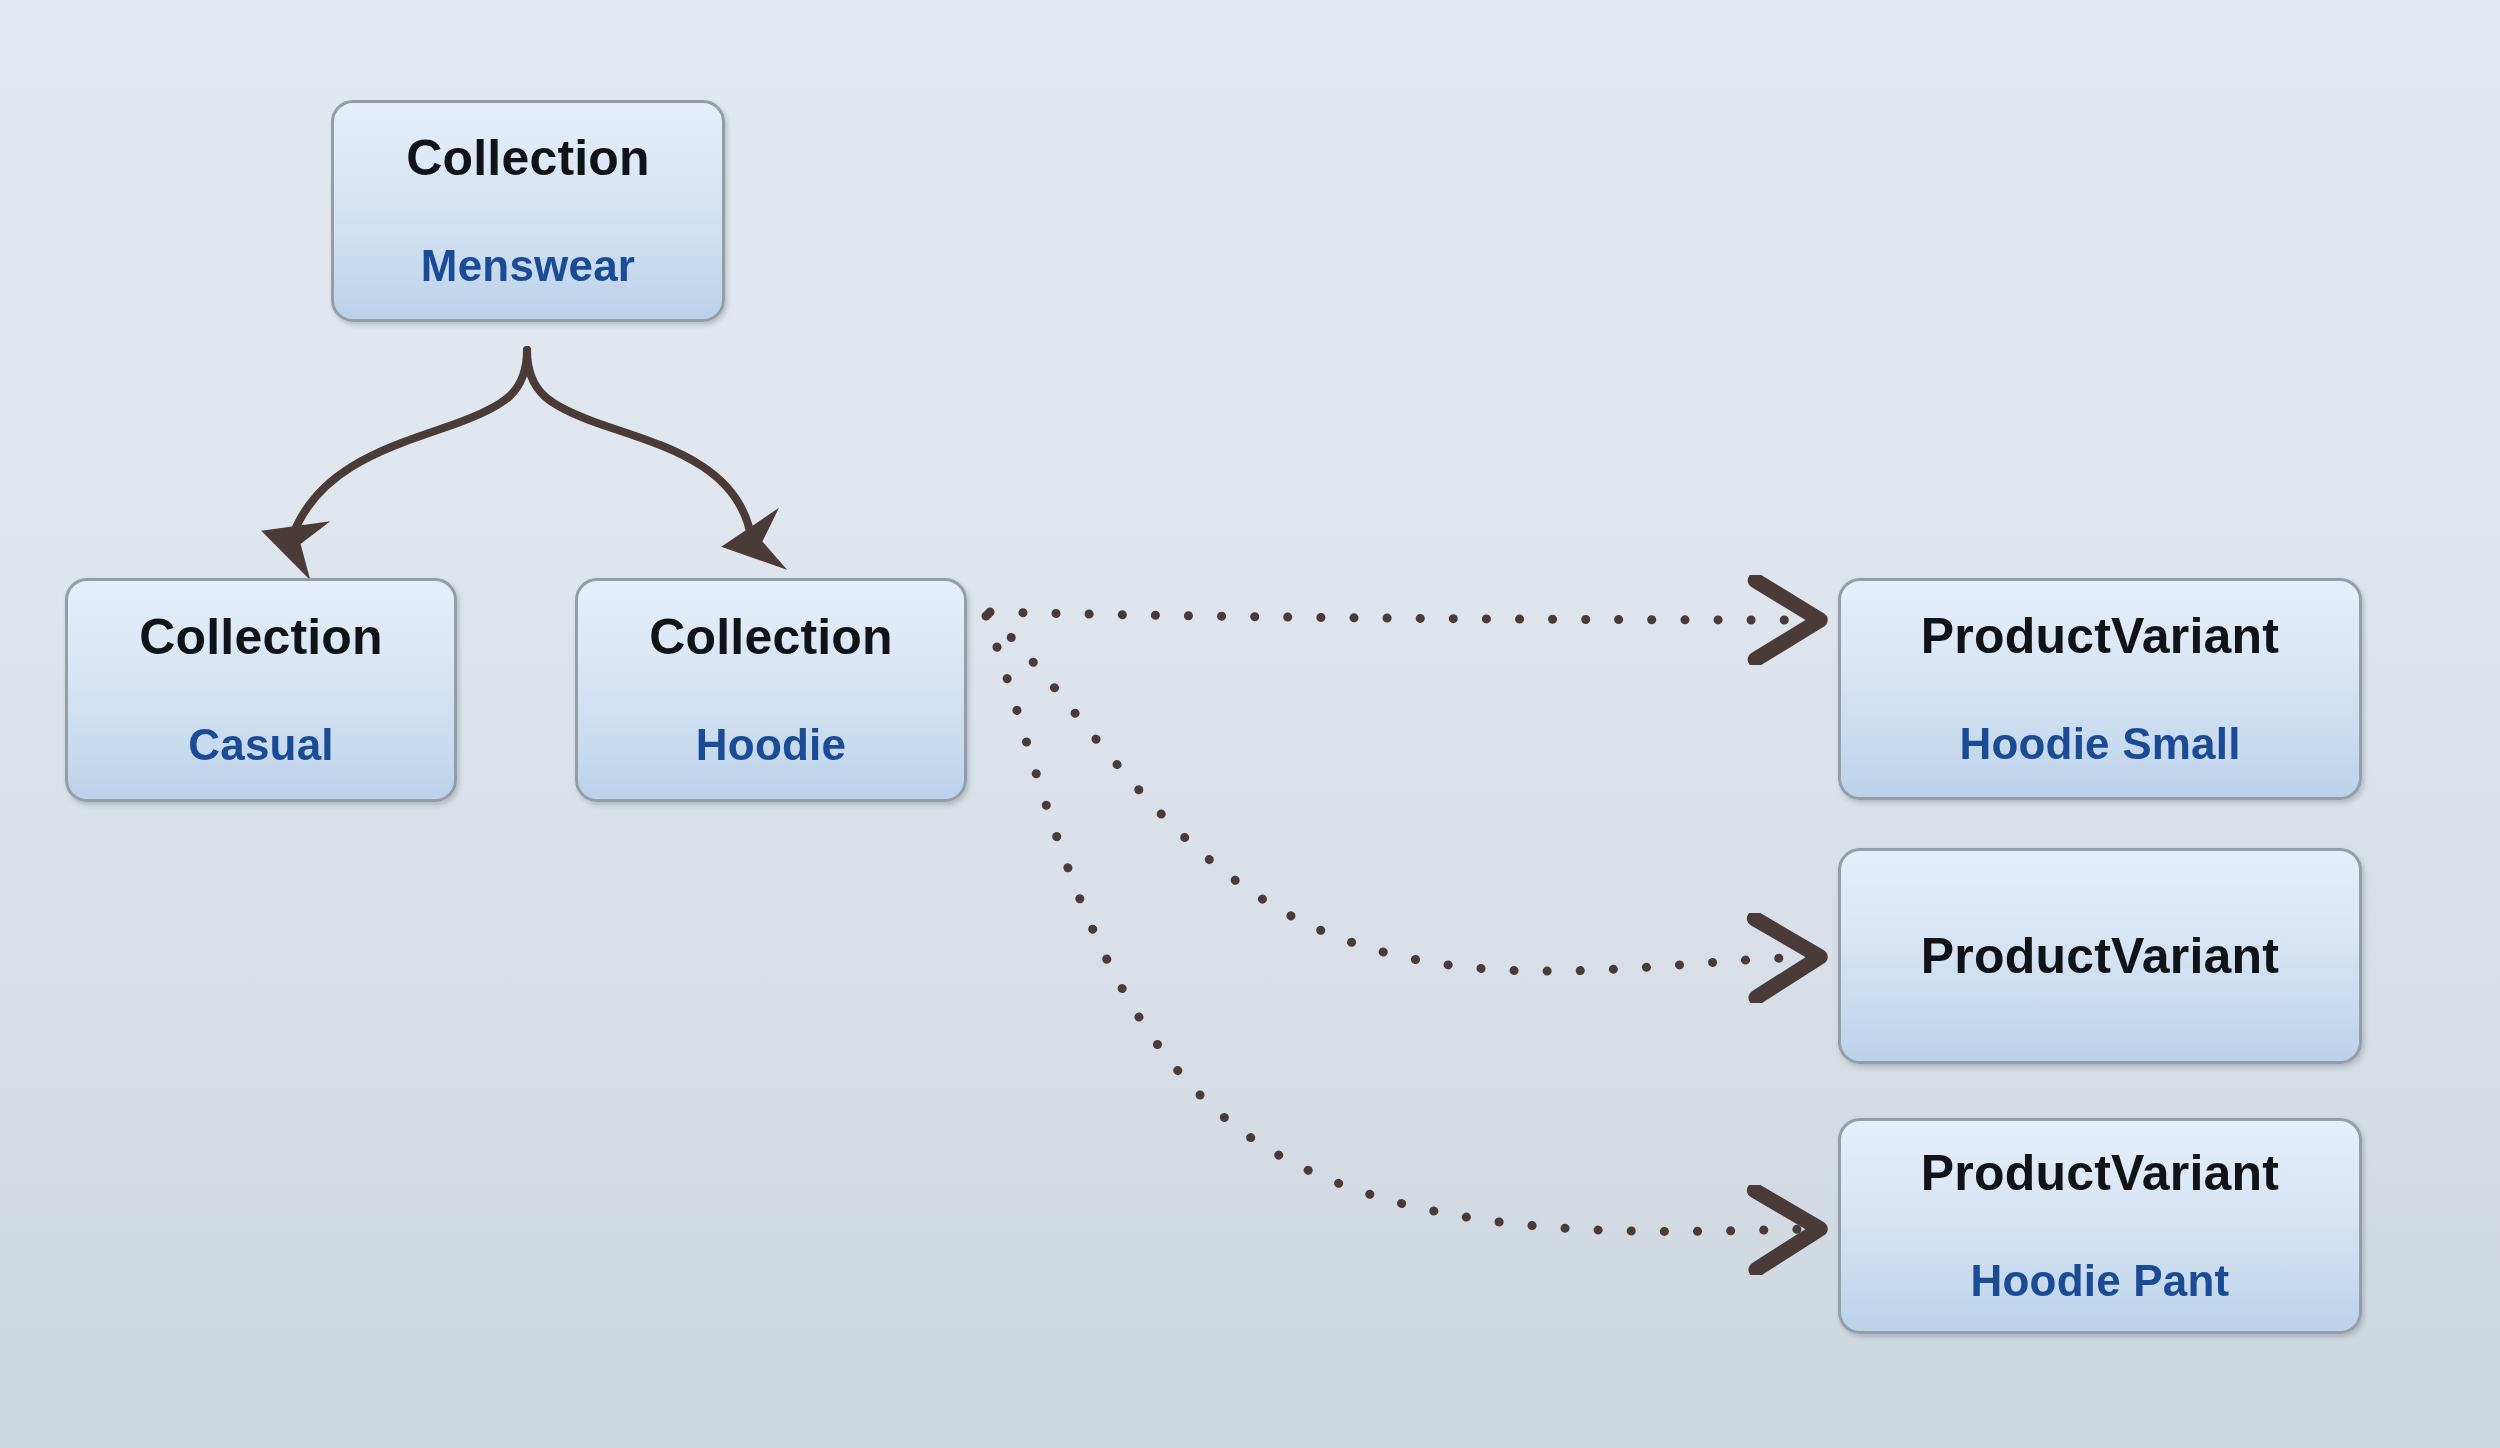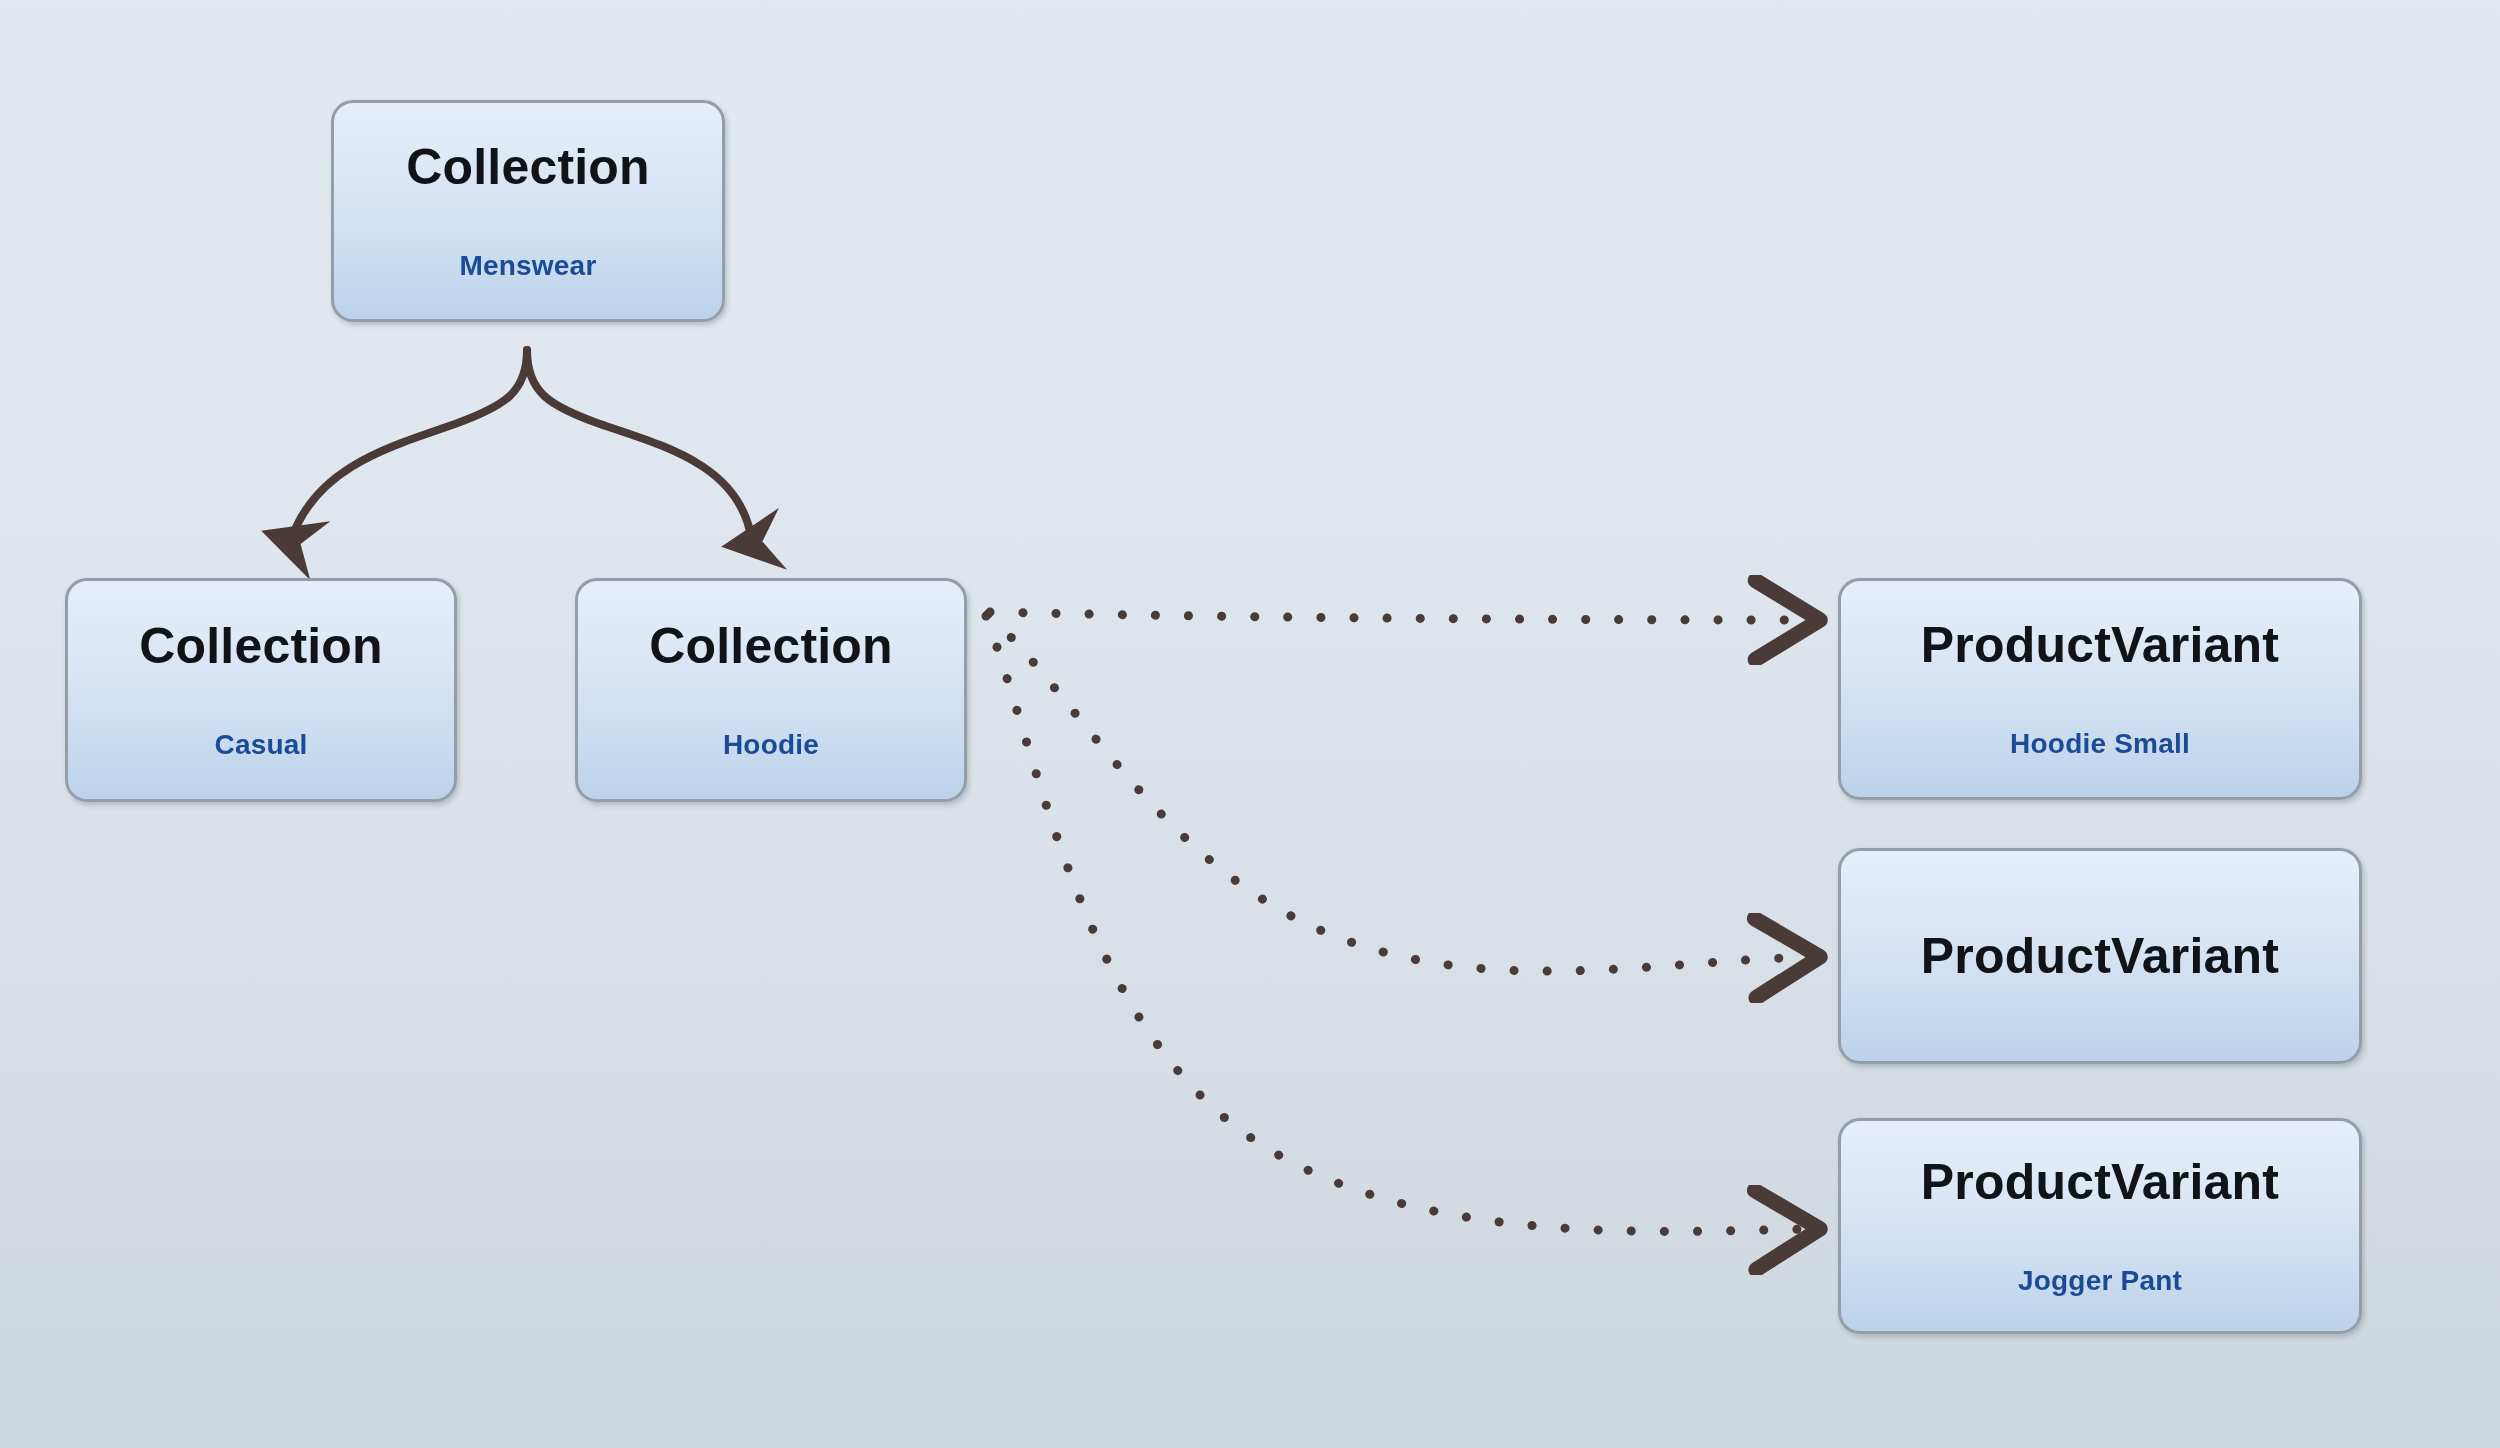--- a/index.html
+++ b/index.html
@@ -40,21 +40,21 @@
   }
   .node .type {
     font-size: 50px;
     font-weight: bold;
     color: #101418;
     line-height: 1.1;
     text-align: center;
     letter-spacing: 0.2px;
   }
   .node .name {
-    font-size: 28px;
+    font-size: 44px;
     font-weight: bold;
     color: #1b4b94;
     line-height: 1.1;
     text-align: center;
     margin-top: 56px;
     letter-spacing: 0.2px;
   }
   .node-menswear { left: 331px; top: 100px;  width: 394px; height: 222px; }
   .node-formal   { left: 65px;  top: 578px;  width: 392px; height: 224px; }
   .node-casual   { left: 575px; top: 578px;  width: 392px; height: 224px; }
@@ -117,16 +117,16 @@
     <div class="type">ProductVariant</div>
     <div class="name">Hoodie Small</div>
   </div>
 
   <div class="node node-tshirt">
     <div class="type">ProductVariant</div>
   </div>
 
   <div class="node node-jogger">
     <div class="type">ProductVariant</div>
-    <div class="name">Jogger Pant</div>
+    <div class="name">Hoodie Pant</div>
   </div>
 
 </div>
 
 </body></html>

